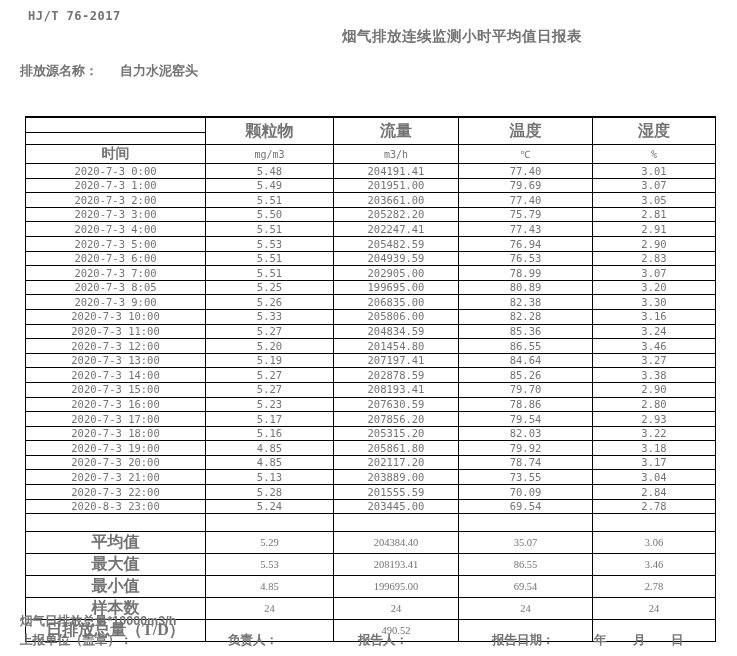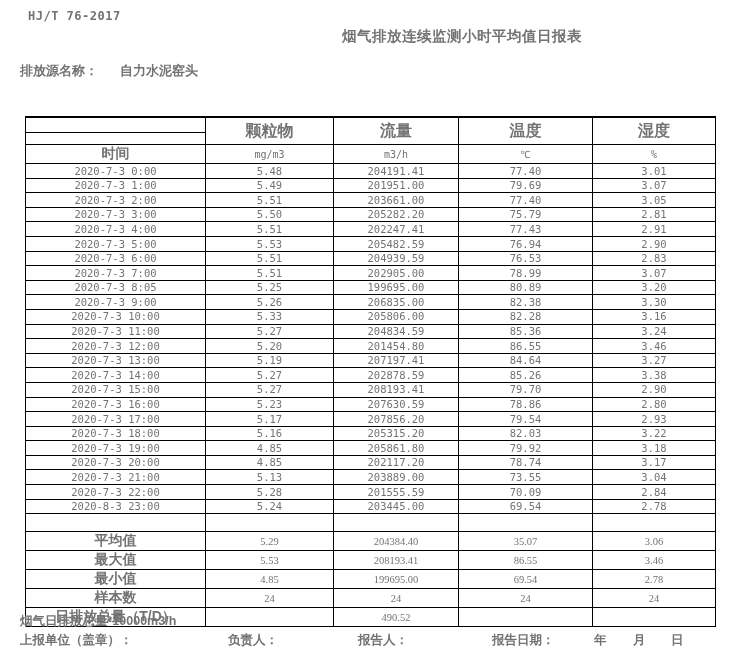--- a/index.html
+++ b/index.html
@@ -63,22 +63,22 @@
     font-family: "DejaVu Sans Mono", monospace;
     line-height: 1;
   }
   tr.spacer-row td { height: 17px; }
   tbody.summary-body td {
     height: 14px;
     font-size: 10.5px;
     font-family: Liberation Serif, serif;
   }
   tbody.summary-body td.label-cell {
-    font-family: Liberation Sans, sans-serif;
-    font-size: 14px;
+    font-family: Liberation Serif, serif;
+    font-size: 16px;
     font-weight: bold;
   }
   tbody.summary-body tr:last-child td { height: 15px; margin-top: 26px; }
 
   #footer-note {
     position: absolute; left: 20px; top: 613px;
     font-weight: bold; font-size: 12.5px; text-align: right;
   }
   #footer-sign { position: absolute; left: 0; top: 632px; width: 737px; height: 18px; font-weight: bold; font-size: 12.5px; padding-left: 12px; }
   #footer-sign span { position: absolute; top: 0; }

